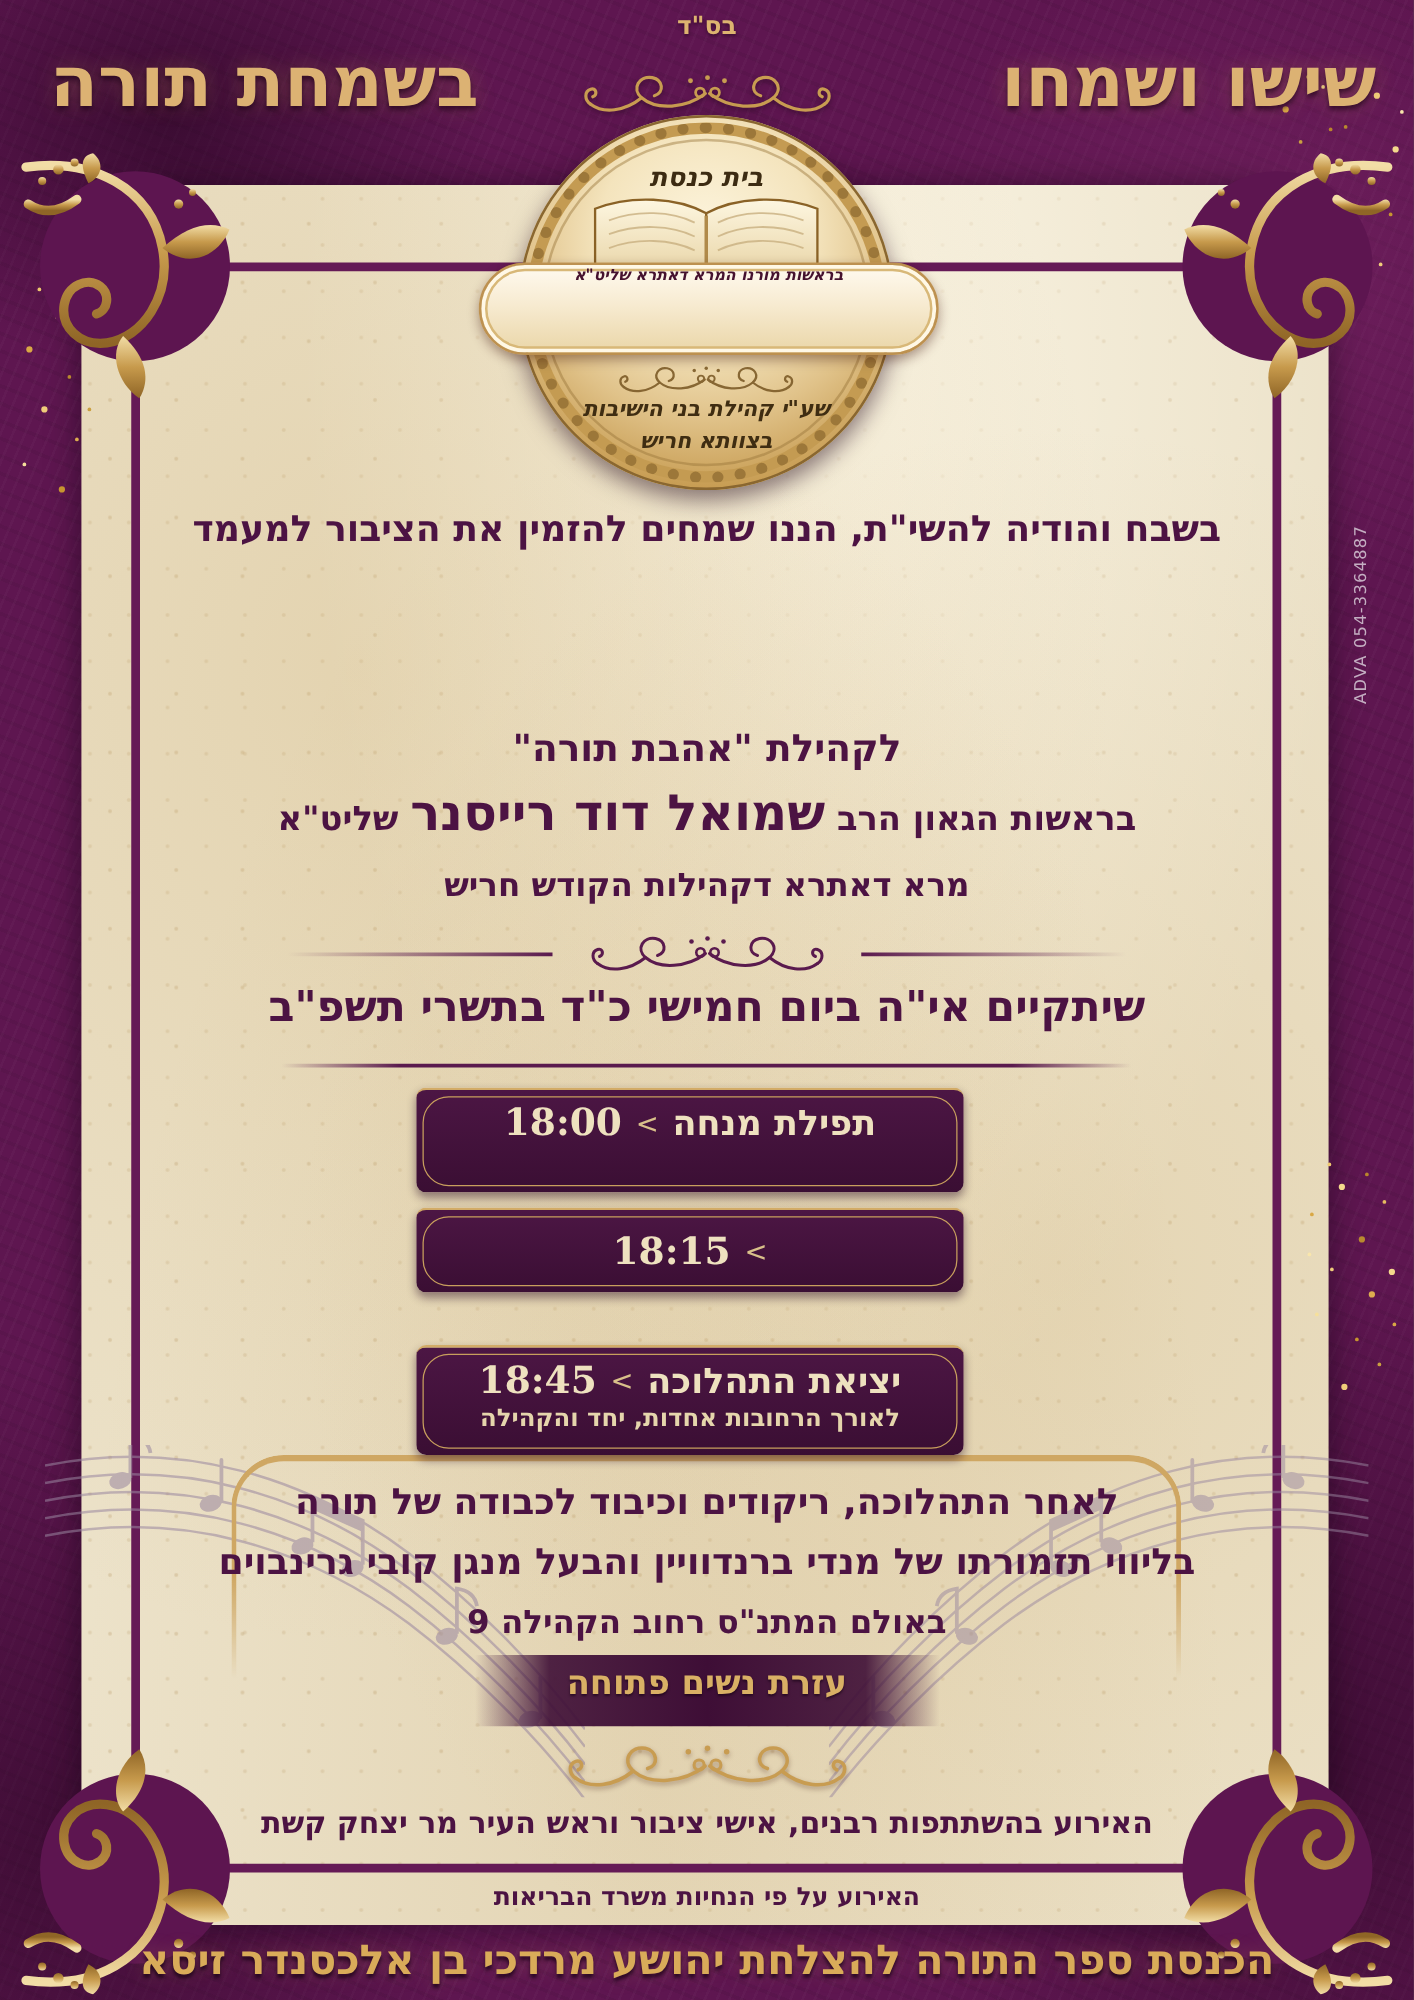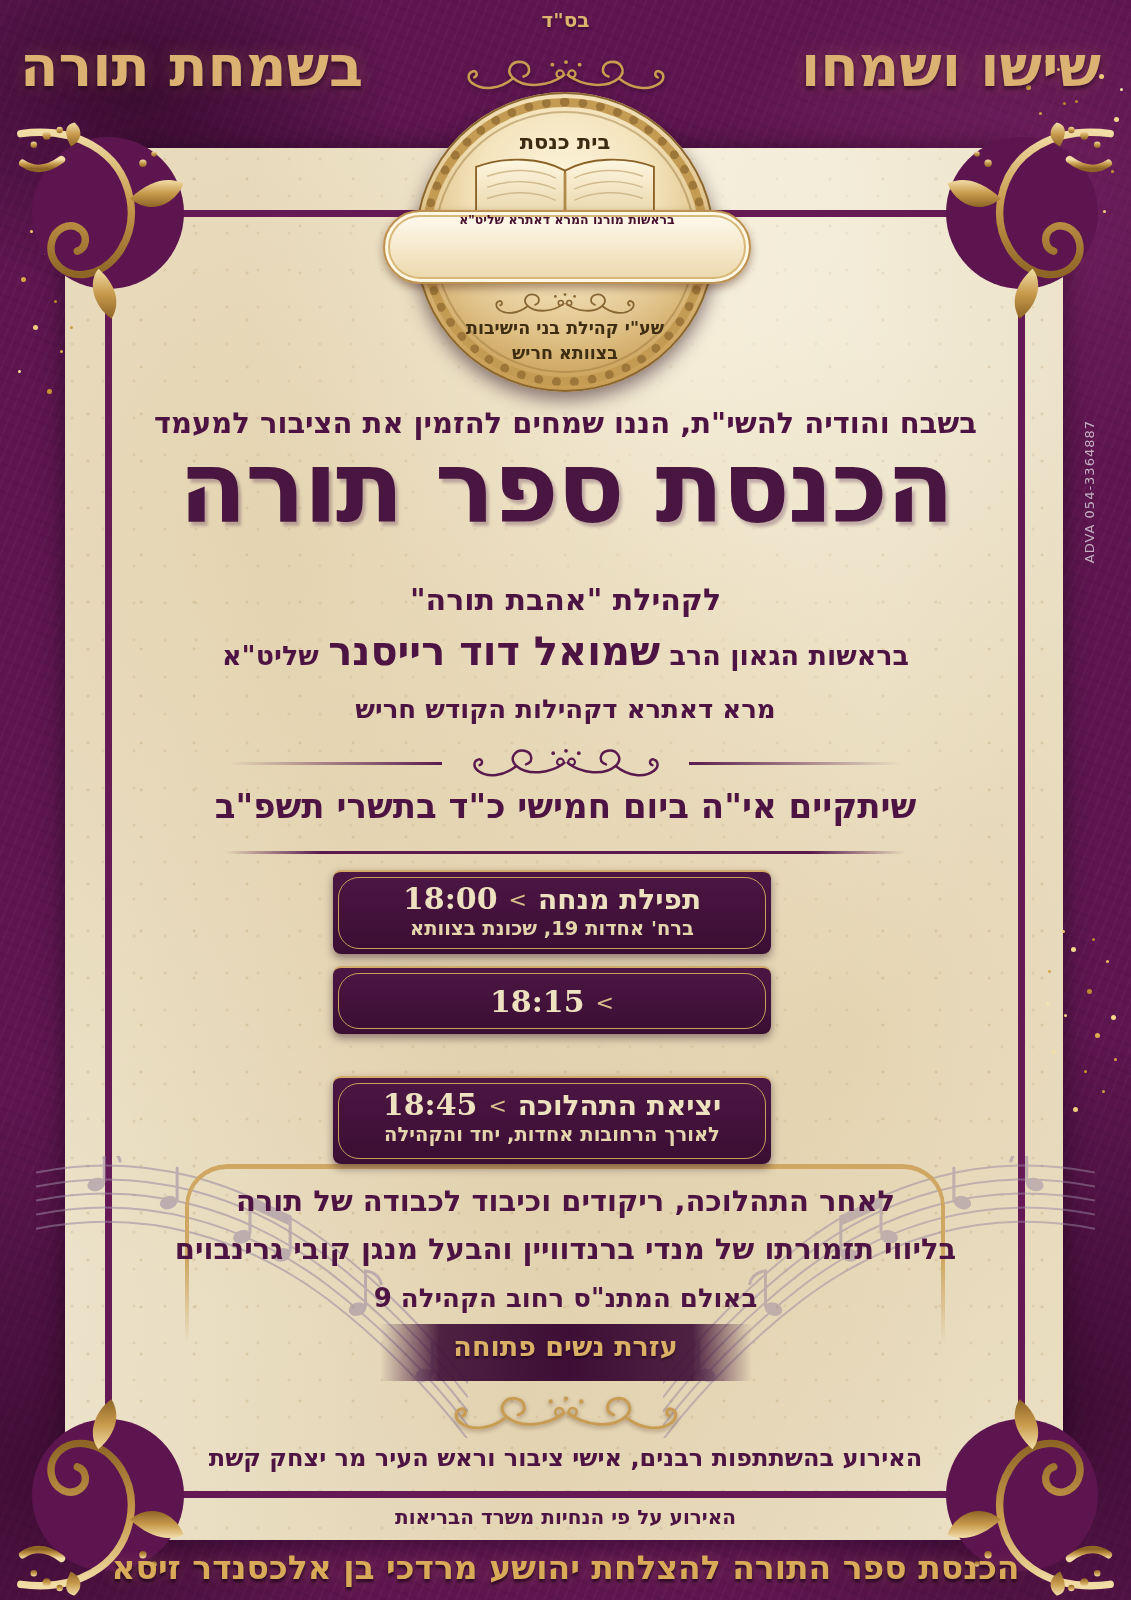--- a/index.html
+++ b/index.html
@@ -47,28 +47,28 @@
   .sp-b{left:1062px;top:930px;box-shadow:10px 18px 0 1px #f4d98c,-14px 40px 0 #d9a845,26px 60px 0 1px #b98a2f,2px 84px 0 #f0cd7a,
     34px 104px 0 1px #dcae4f,-10px 120px 0 #f6e09b,22px 140px 0 #c7952f,44px 30px 0 #e7bd60,50px 86px 0 1px #f4d98c,
     40px 160px 0 #caa040,12px 178px 0 1px #f0cd7a,52px 128px 0 #d9a845,-16px 72px 0 #f9e6ac,30px 8px 0 #b9852c;}
   .sp-c{left:30px;top:230px;box-shadow:14px 22px 0 #f4d98c,-8px 48px 0 1px #d9a845,24px 70px 0 #b98a2f,4px 96px 0 1px #f0cd7a,
     30px 120px 0 #dcae4f,-12px 140px 0 #f6e09b,18px 160px 0 1px #c7952f,36px 40px 0 #e7bd60,40px 96px 0 #caa040;}
 
   
   .bsd{top:8px;font-size:20px;font-weight:bold;color:#ddb370;z-index:5;text-shadow:0 2px 3px rgba(30,3,24,.6);}
   .main-heading{top:34px;font-size:56px;font-weight:800;color:#dcb273;z-index:5;white-space:nowrap;
     text-shadow:0 3px 4px rgba(30,3,24,.65),0 0 18px rgba(222,170,90,.25);}
-  .mh-right{right:30px;} .mh-left{left:20px;text-align:center;}
+  .mh-right{right:30px;} .mh-left{left:40px;text-align:center;}
   .top-flourish{top:52px;left:50%;margin-left:-102px;width:204px;height:44px;color:#c89c51;z-index:5;
     filter:drop-shadow(0 2px 2px rgba(30,3,24,.5));}
 
   
   .emblem{left:415px;top:92px;width:300px;height:300px;border-radius:50%;z-index:6;
     background:radial-gradient(circle at 50% 32%, #fdf5de 0%, #f4e4bd 34%, #e0c289 58%, #c39649 84%, #a77c36 100%);
-    box-shadow:0 8px 18px rgba(32,5,26,.5), inset 0 0 0 2px #8a6730;}
+    box-shadow:0 8px 18px rgba(32,5,26,.5), inset 0 0 0 2px #8a6730;font-style:italic;}
   .emblem-ring{position:absolute;inset:6px;border-radius:50%;border:9px solid #c49b52;box-sizing:border-box;}
   .emblem-rope{position:absolute;inset:6px;border-radius:50%;border:9px dotted #7c5a26;opacity:.55;box-sizing:border-box;}
   .emblem-ring2{position:absolute;inset:19px;border-radius:50%;border:2px solid #9a763a;opacity:.45;box-sizing:border-box;}
   .emblem-label{position:absolute;top:38px;width:100%;text-align:center;font-size:21px;font-weight:bold;color:#3c2b12;direction:rtl;}
   .emblem-book{position:absolute;top:62px;left:48px;width:204px;height:88px;}
   .seal-banner{position:absolute;top:118px;left:-32px;width:364px;height:70px;border-radius:38px;
     background:linear-gradient(180deg,#fffaf0,#f7ebd1 45%,#ead6a8);border:2px solid #bd9150;
     box-shadow:0 4px 9px rgba(60,18,10,.4), inset 0 0 0 3px #fff8e6, inset 0 0 0 5px #d8b878;text-align:center;direction:rtl;}
   .seal-title{margin-top:5px;font-size:33px;font-weight:800;color:#7a1c15;line-height:1.05;text-shadow:0 1px 1px rgba(90,20,10,.35);}
   .seal-sub{font-size:12.5px;font-weight:bold;color:#45112e;}
@@ -270,21 +270,20 @@
       <div class="seal-sub">בראשות מורנו המרא דאתרא שליט"א</div>
     </div>
     <svg class="emblem-flourish">
         <use href="#swirl"></use>
       </svg>
     <div class="emblem-org org1">שע"י קהילת בני הישיבות</div>
     <div class="emblem-org org2">בצוותא חריש</div>
   </div>
 
   <div class="abs ctr z5 purple intro">בשבח והודיה להשי"ת, הננו שמחים להזמין את הציבור למעמד</div>
-  <div class="abs ctr z5 big-title">הכנסת ספר תורה</div>
   <div class="abs ctr z5 purple community">לקהילת "אהבת תורה"</div>
   <div class="abs ctr z5 purple rabbi-role">מרא דאתרא דקהילות הקודש חריש</div>
   <div class="abs ctr z5 purple rabbi-line">
     <span>בראשות הגאון הרב</span>
     <span class="rabbi-name">שמואל דוד רייסנר</span>
     <span>שליט"א</span>
   </div>
   <svg class="abs divider1 z5">
       <use href="#swirl"></use>
     </svg>
@@ -292,21 +291,20 @@
   <div class="abs div-line dl-r"></div>
   <div class="abs ctr z5 purple date-line">שיתקיים אי"ה ביום חמישי כ"ד בתשרי תשפ"ב</div>
   <div class="abs rule"></div>
 
   <div class="abs pill pill1">
     <div class="pill-row">
       <span class="p-time">18:00</span>
       <span class="p-arrow">&lt;</span>
       <span class="p-title">תפילת מנחה</span>
     </div>
-    <div class="pill-sub">ברח' אחדות 19, שכונת בצוותא</div>
   </div>
   <div class="abs pill pill2">
     <div class="pill-row">
       <span class="p-time">18:15</span>
       <span class="p-arrow">&lt;</span>
     </div>
   </div>
   <div class="abs pill pill3">
     <div class="pill-row">
       <span class="p-time">18:45</span>

